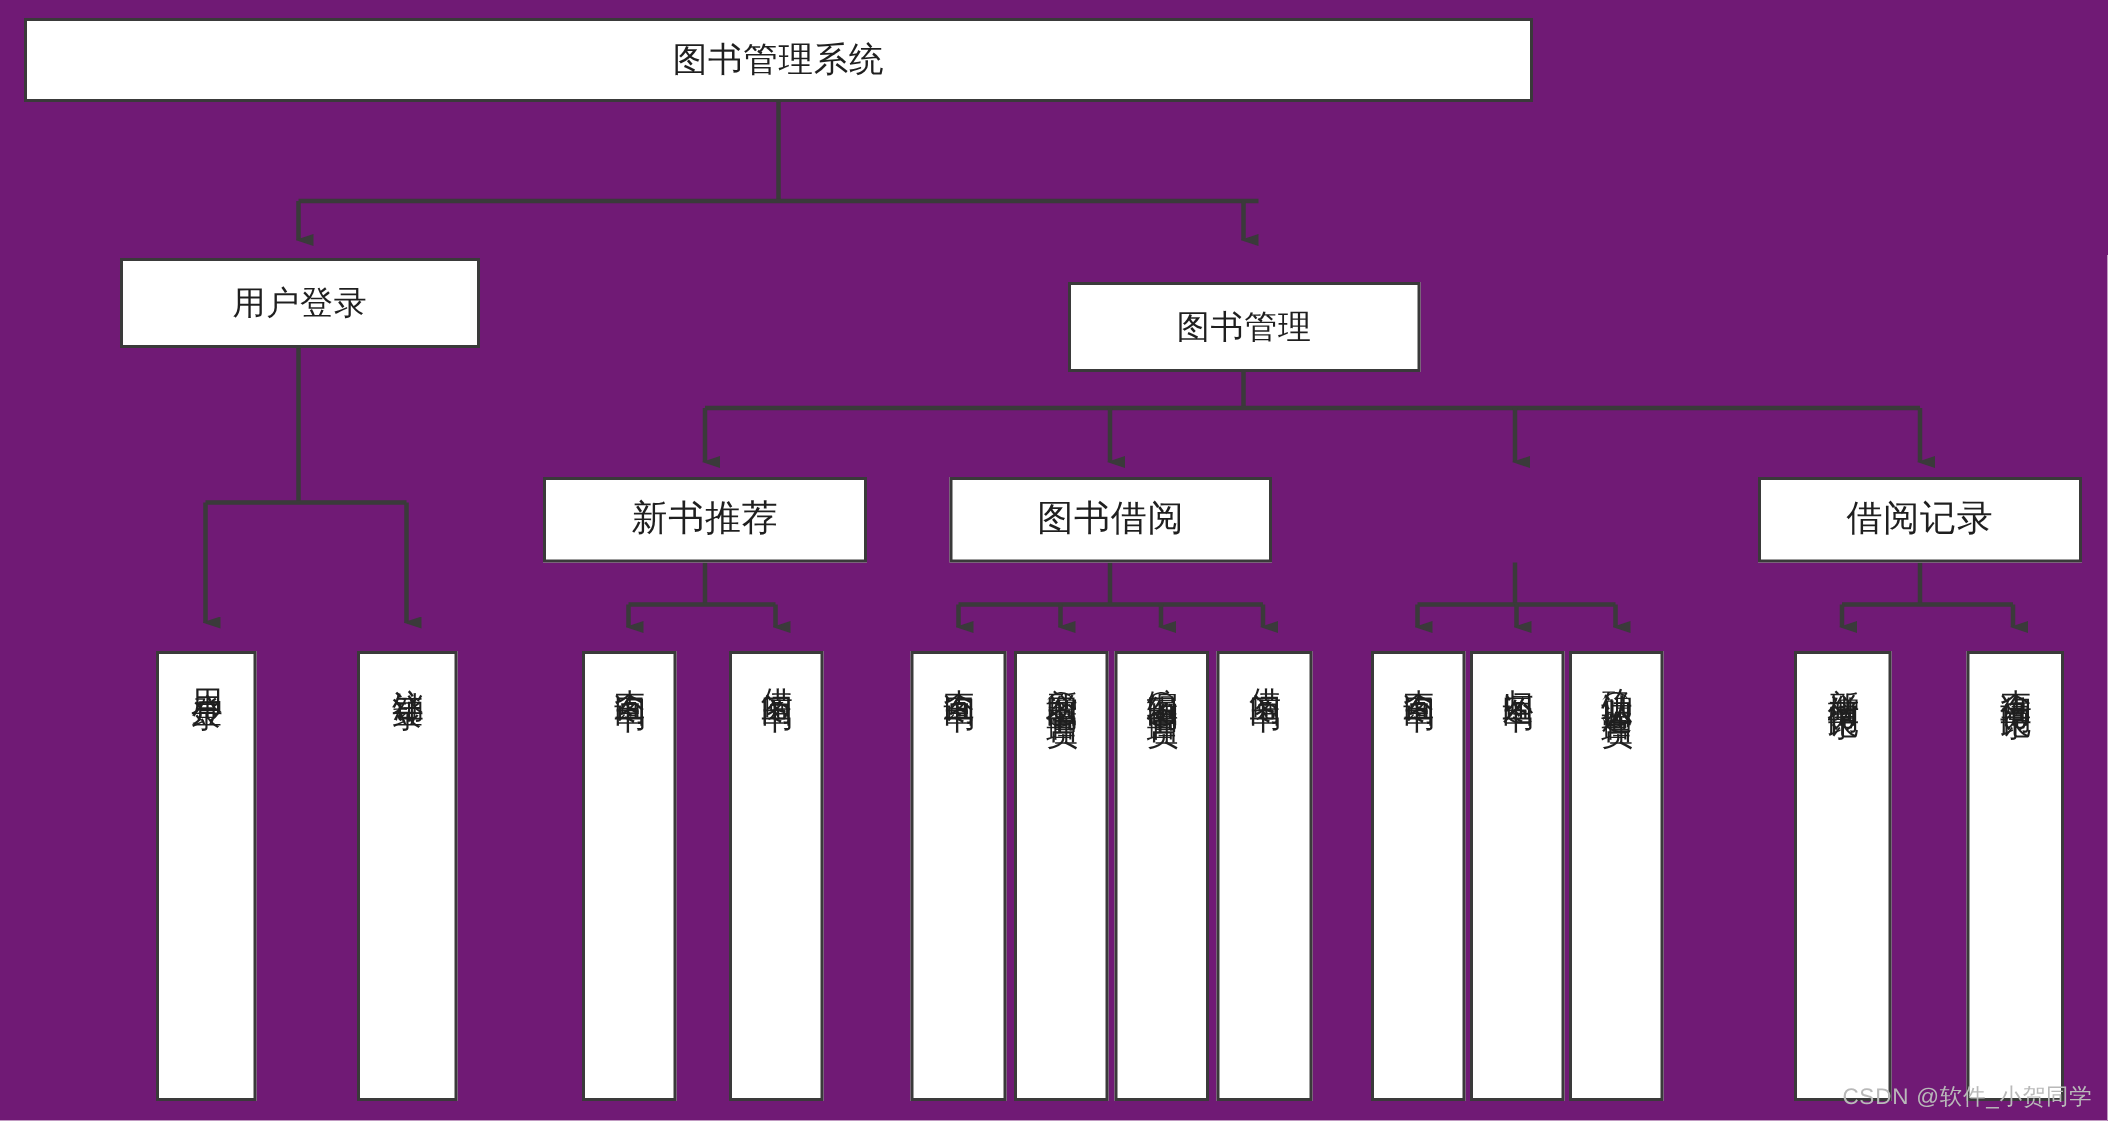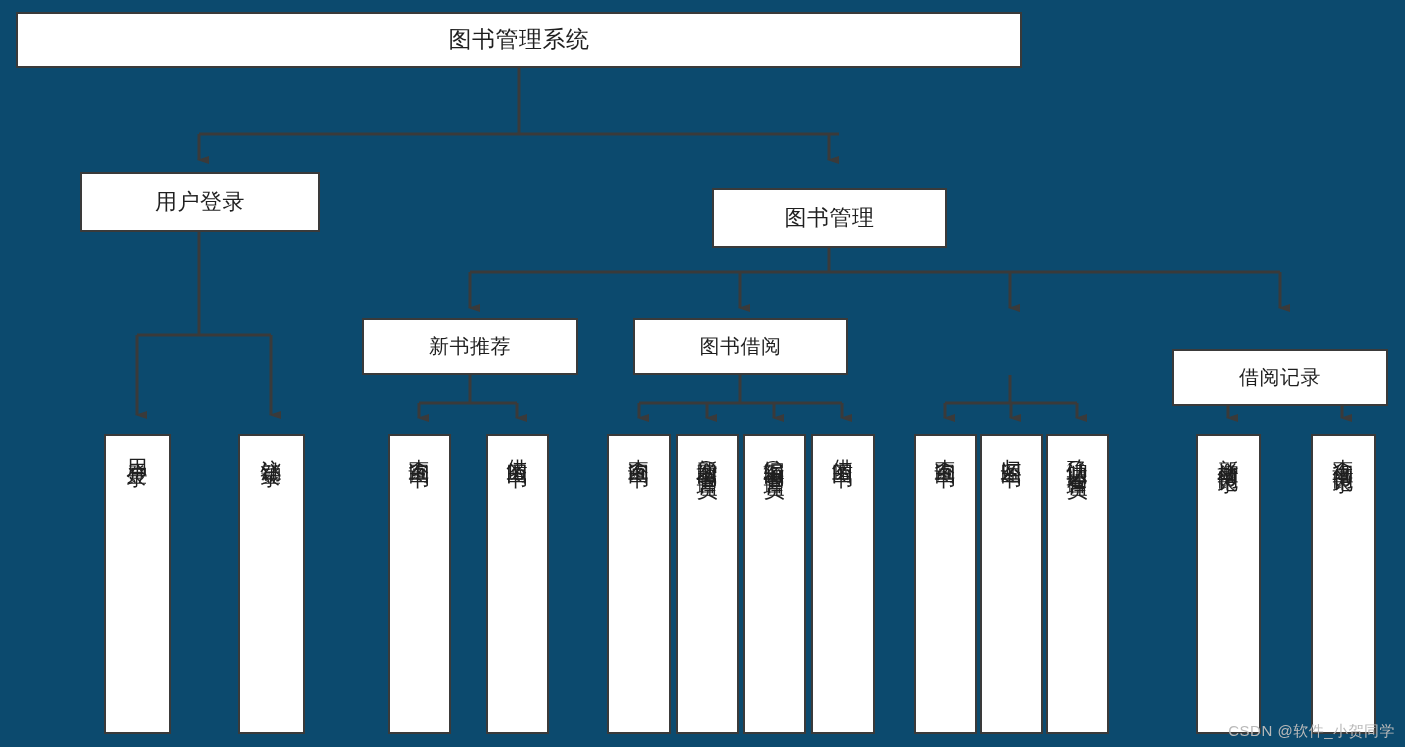--- a/index.html
+++ b/index.html
@@ -9,21 +9,21 @@
     background: #ffffff;
   }
   body {
     font-family: "Liberation Sans", "DejaVu Sans", sans-serif;
     color: #1a1a1a;
   }
   #diagram-root {
     position: relative;
     width: 1405px;
     height: 747px;
-    background: #0c4a6e;
+    background: #701a75;
     overflow: hidden;
   }
   #connector-layer {
     position: absolute;
     left: 0;
     top: 0;
     width: 1405px;
     height: 747px;
     pointer-events: none;
   }
@@ -44,21 +44,21 @@
     white-space: nowrap;
     text-align: center;
   }
   .node.root .label {
     font-size: 23px;
   }
   .node.level2 .label {
     font-size: 22px;
   }
   .node.level3 .label {
-    font-size: 20px;
+    font-size: 24px;
   }
   .node.leaf {
     align-items: flex-start;
     justify-content: center;
     padding-top: 6px;
   }
   .node.leaf .label {
     font-size: 21px;
     writing-mode: vertical-rl;
     text-orientation: upright;
@@ -142,21 +142,21 @@
   <div class="node level2" style="left:712px; top:188px; width:235px; height:60px;">
     <span class="label">图书管理</span>
   </div>
 
   <div class="node level3" style="left:362px; top:318px; width:216px; height:57px;">
     <span class="label">新书推荐</span>
   </div>
   <div class="node level3" style="left:633px; top:318px; width:215px; height:57px;">
     <span class="label">图书借阅</span>
   </div>
-  <div class="node level3" style="left:1172px; top:318px; width:216px; height:57px;margin-top:31px;">
+  <div class="node level3" style="left:1172px; top:318px; width:216px; height:57px;">
     <span class="label">借阅记录</span>
   </div>
 
   <div class="node leaf" style="left:104px; top:434px; width:67px; height:300px;">
     <span class="label">用户登录</span>
   </div>
   <div class="node leaf" style="left:238px; top:434px; width:67px; height:300px;">
     <span class="label">注销登录</span>
   </div>
 

